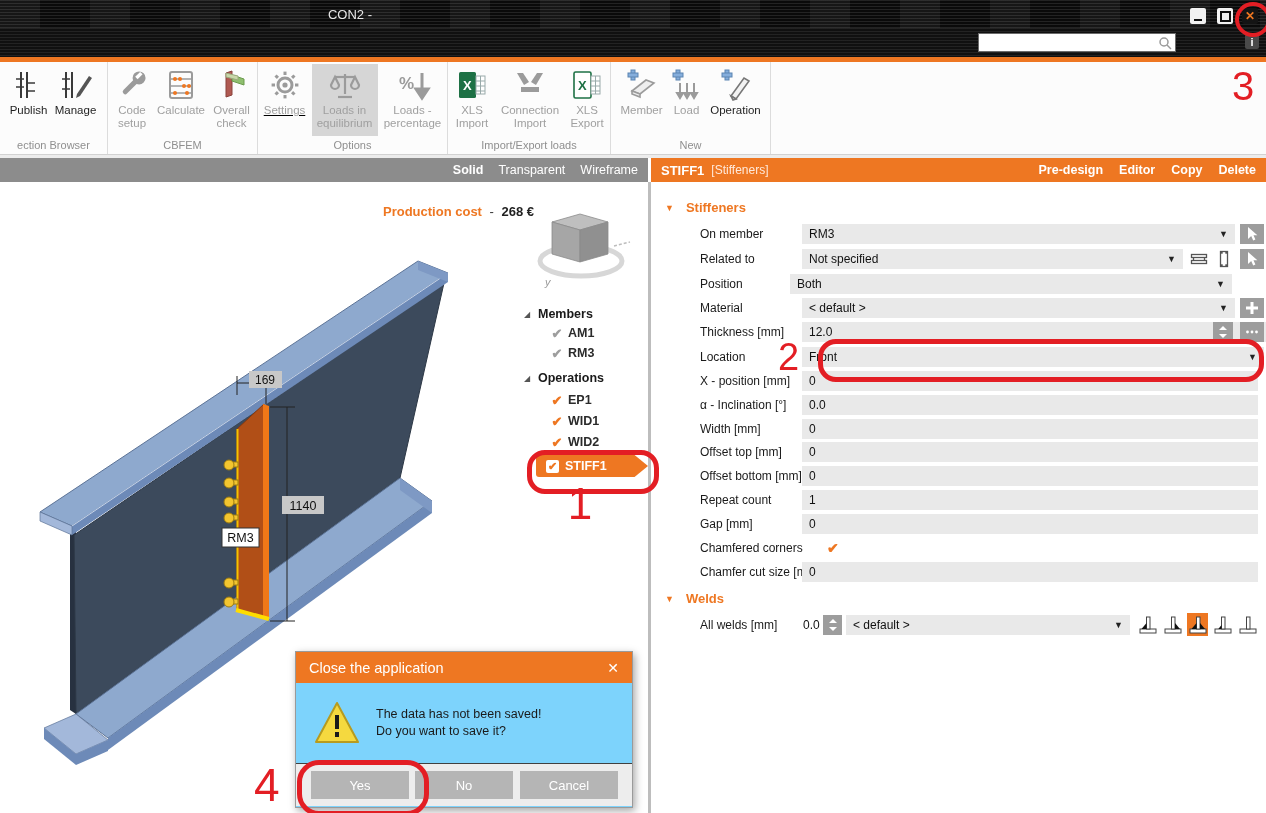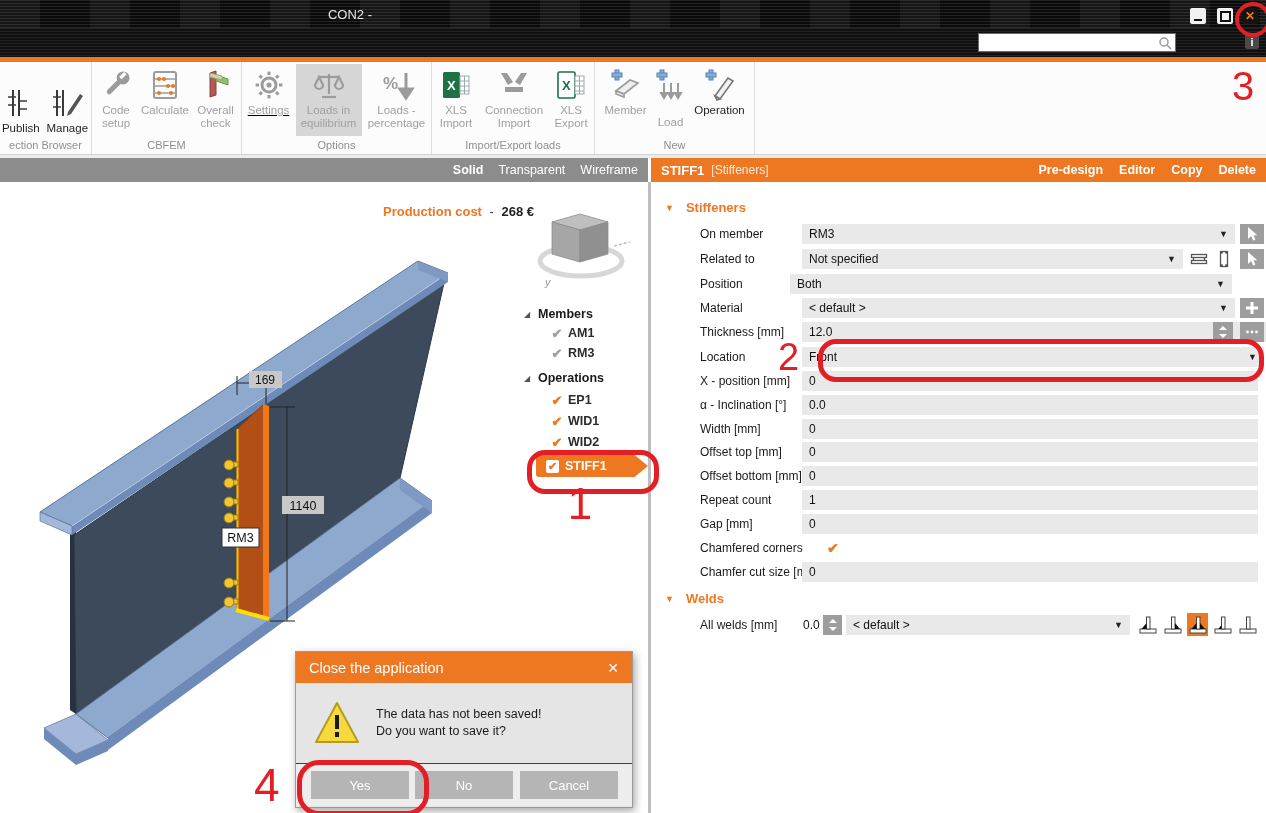--- a/index.html
+++ b/index.html
@@ -83,21 +83,21 @@
           display:flex;align-items:center;padding:0 7px;box-sizing:border-box;cursor:default}
   .pfield .dd{margin-left:auto;font-size:9px;color:#222}
   .gbtn{position:absolute;top:0;height:20px;background:#9d9d9d;color:#fff;display:flex;align-items:center;justify-content:center;cursor:pointer}
   .whticon{position:absolute;top:0;height:20px;display:flex;align-items:center;justify-content:center}
   .chamfcheck{position:absolute;left:176px;top:2px;color:#ee7722;font-size:14px;font-weight:bold}
   .weldval{position:absolute;left:152px;top:3px;font-size:12px;color:#111}
   .wbtn{position:absolute;width:21px;height:23px;top:-2px;display:flex;align-items:center;justify-content:center;cursor:pointer}
   .wbtn.sel{background:#ee7722}
 
   
-  .dlg{left:295px;top:651px;width:336px;height:155px;background:#e5e5e5;border:1px solid #9a9a9a;box-shadow:2px 3px 8px rgba(0,0,0,.35)}
+  .dlg{left:295px;top:651px;width:336px;height:155px;background:#7dd3fc;border:1px solid #9a9a9a;box-shadow:2px 3px 8px rgba(0,0,0,.35)}
   .dlg .dtitle{height:31px;background:#ee7722;color:#fff;display:flex;align-items:center;padding:0 13px;font-size:14.5px}
   .dlg .dclose{margin-left:auto;font-size:14px;cursor:pointer;color:#fff}
   .dlg .dbody{height:80px;display:flex;align-items:center;padding:0 0 0 18px;box-sizing:border-box}
   .dlg .dtext{margin-left:16px;font-size:12.5px;color:#1a1a1a;line-height:17px}
   .dlg .dfoot{height:42px;background:#ededed;border-top:1px solid #404040;position:relative}
   .dbtn{position:absolute;top:7px;width:98px;height:28px;background:#b5b5b5;color:#fff;font-size:13px;
         display:flex;align-items:center;justify-content:center;cursor:pointer}
 
   
   .annrect{border:5px solid #e31e24;border-radius:18px;background:transparent;pointer-events:none}
@@ -123,21 +123,21 @@
   <input value="" style="">
   <svg width="14" height="14" viewBox="0 0 14 14" style="margin-right:3px">
     <circle cx="6" cy="6" r="4" fill="none" stroke="#9a9a9a" stroke-width="1.5"></circle>
     <line x1="9" y1="9" x2="13" y2="13" stroke="#9a9a9a" stroke-width="1.5"></line>
   </svg>
 </div>
 <div class="abs infobtn">i</div>
 <div class="abs orangeline"></div>
 
 <div class="abs ribbon" id="ribbon">
-    <div class="rgroup" style="width: 92px; align-items: flex-end;">
+    <div class="rgroup" style="width: 108px;">
       <div class="ritem en" style="width: 42px;">
         <span class="ric">
           <svg width="36" height="36" viewBox="0 0 36 36">
             <g stroke="#3a3a3a" stroke-width="2" fill="none">
               <path d="M10,5 V31 M16,5 V31"></path>
               <path d="M5,12 h8 M5,20 h8 M16,16 h8 M16,24 h8" stroke-width="1.6"></path>
             </g>
           </svg>
         </span>
         <span class="rlabel">Publish</span>
@@ -303,21 +303,21 @@
               <rect x="4" y="6" width="10" height="4"></rect>
             </g>
             <g stroke="#9b9b9b" stroke-width="1.6" fill="#eee">
               <polygon points="8,24 22,13 30,16 16,27"></polygon>
               <polygon points="8,24 16,27 16,30 8,27"></polygon>
             </g>
           </svg>
         </span>
         <span class="rlabel">Member</span>
       </div>
-      <div class="ritem dis" style="width: 36px; gap: 12px;">
+      <div class="ritem dis" style="width: 36px;">
         <span class="ric">
           <svg width="36" height="36" viewBox="0 0 36 36">
             <g stroke="#5b84b1" stroke-width="1" fill="#85aedc">
               <rect x="7" y="3" width="4" height="10"></rect>
               <rect x="4" y="6" width="10" height="4"></rect>
             </g>
             <g stroke="#9b9b9b" stroke-width="2" fill="#9b9b9b">
               <line x1="11" y1="16" x2="11" y2="28"></line>
               <polygon points="8,26 14,26 11,31"></polygon>
               <line x1="18" y1="16" x2="18" y2="28"></line>

